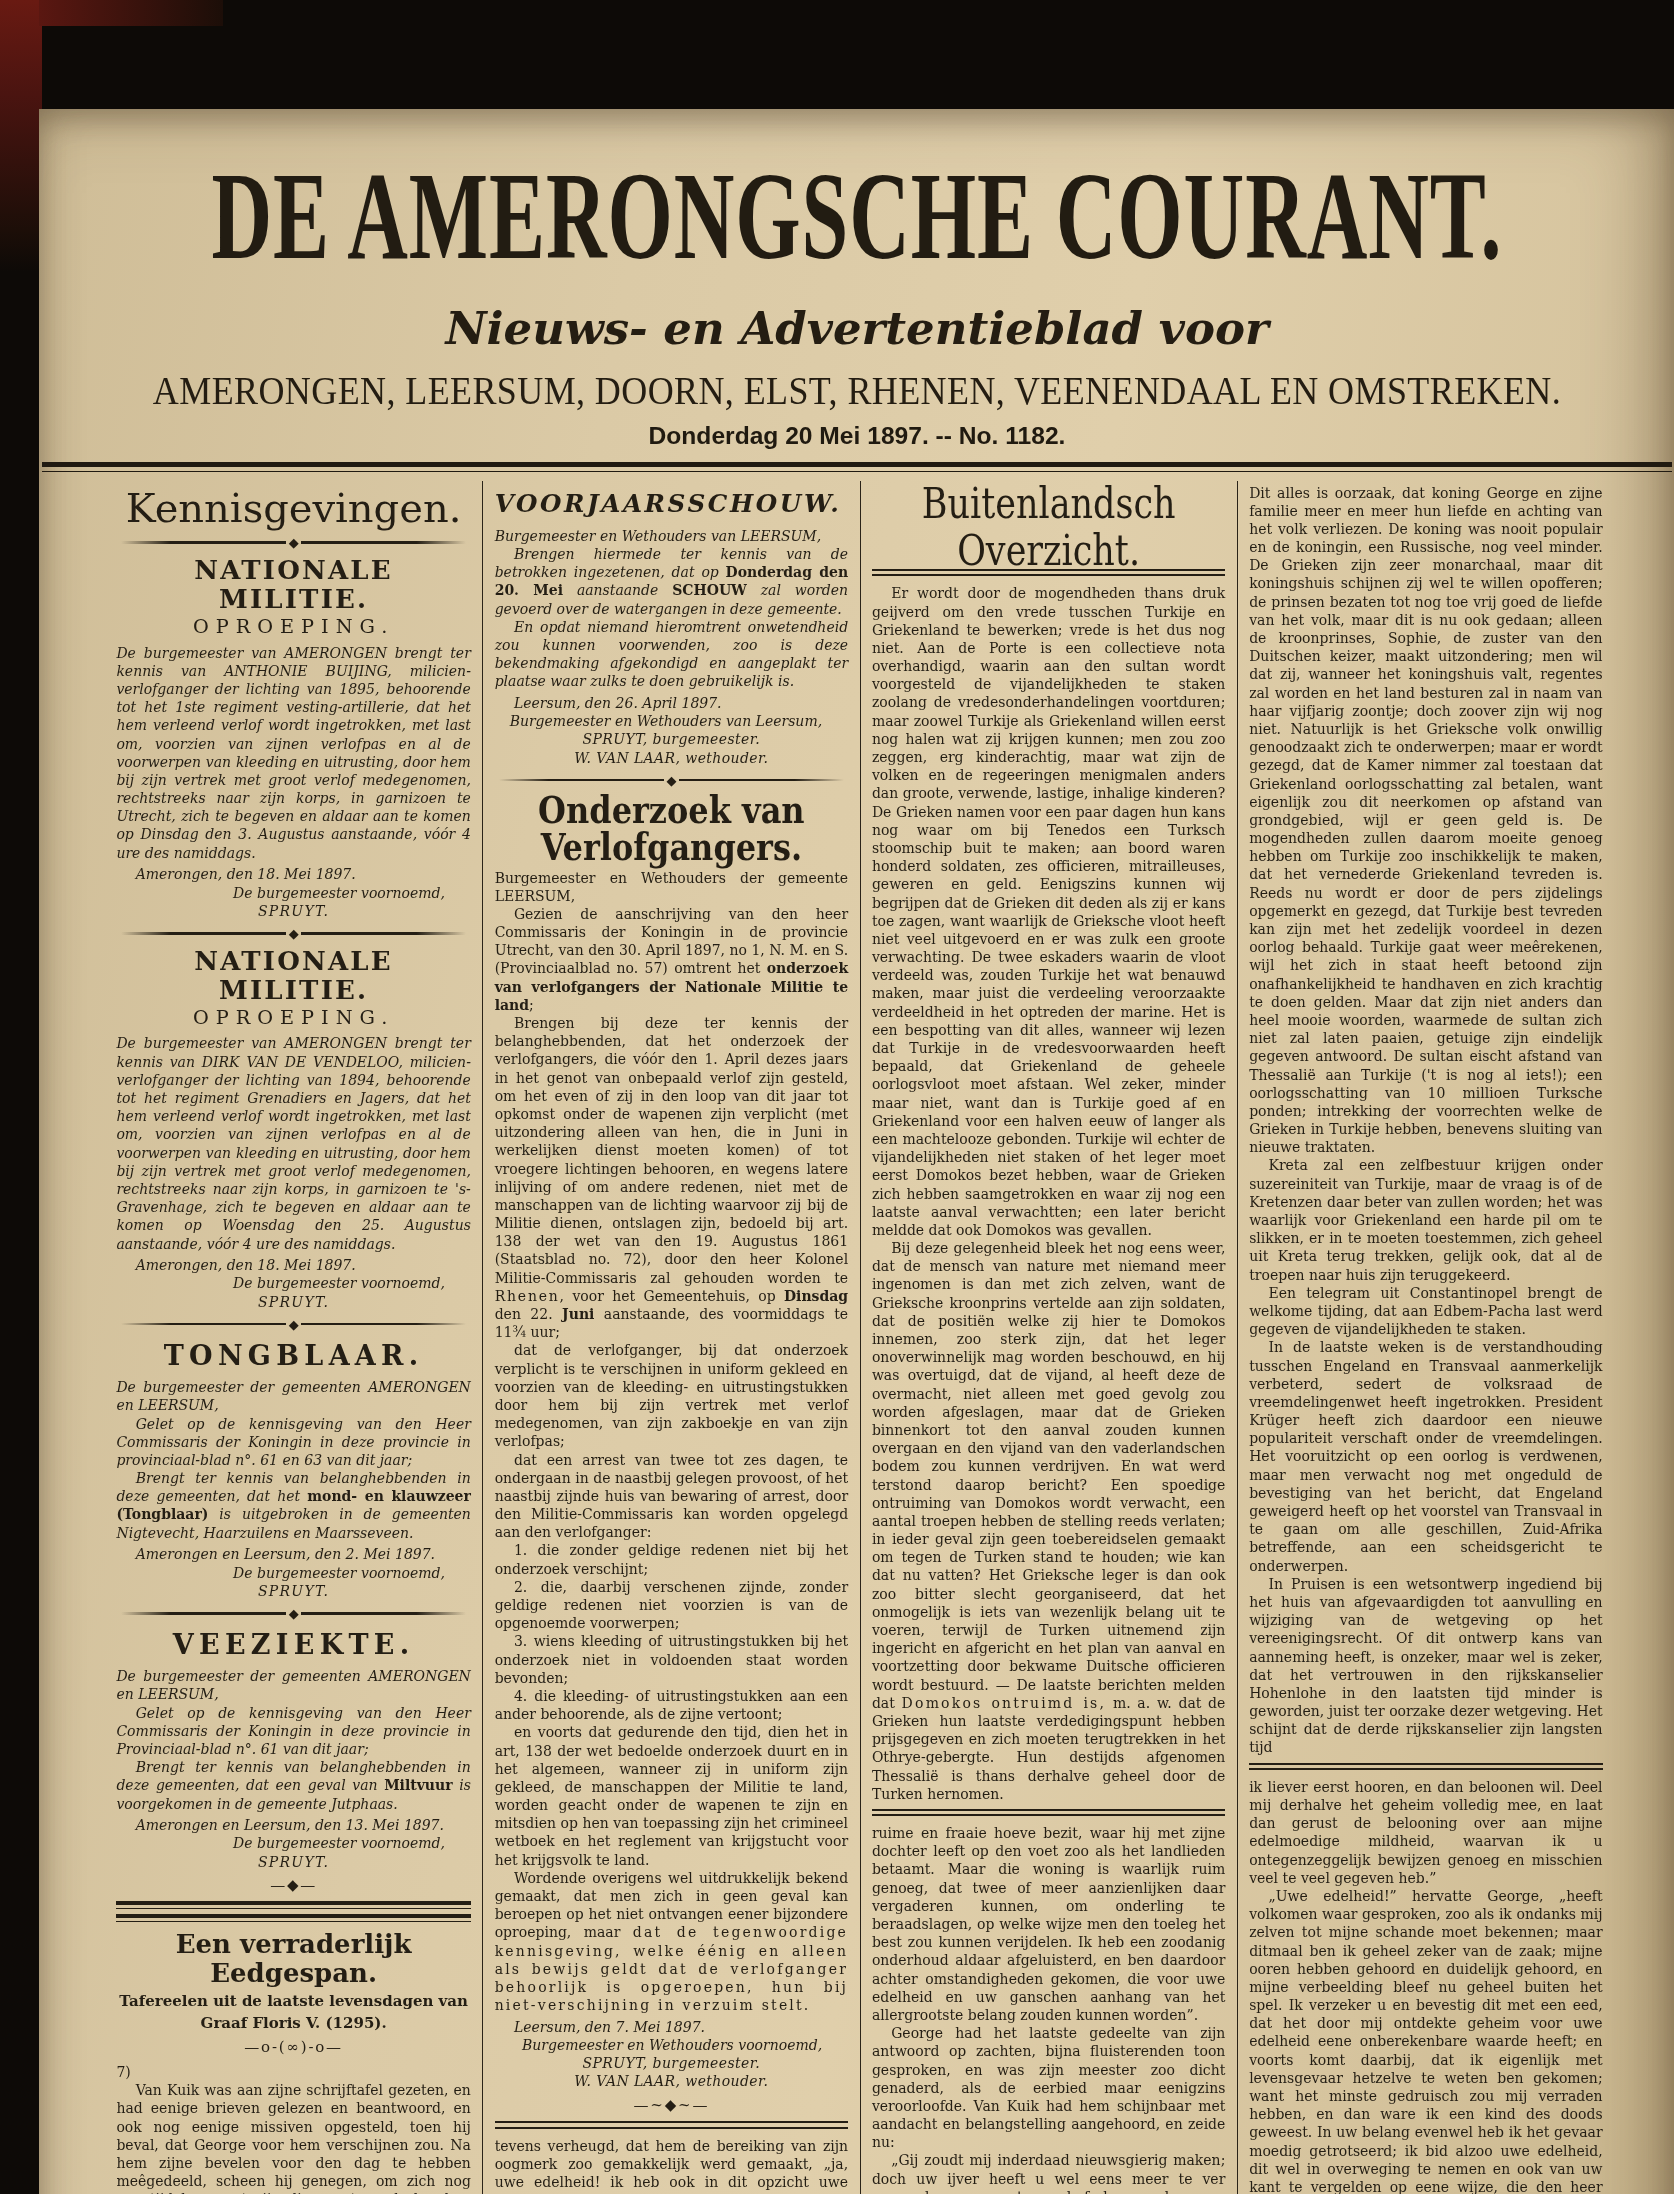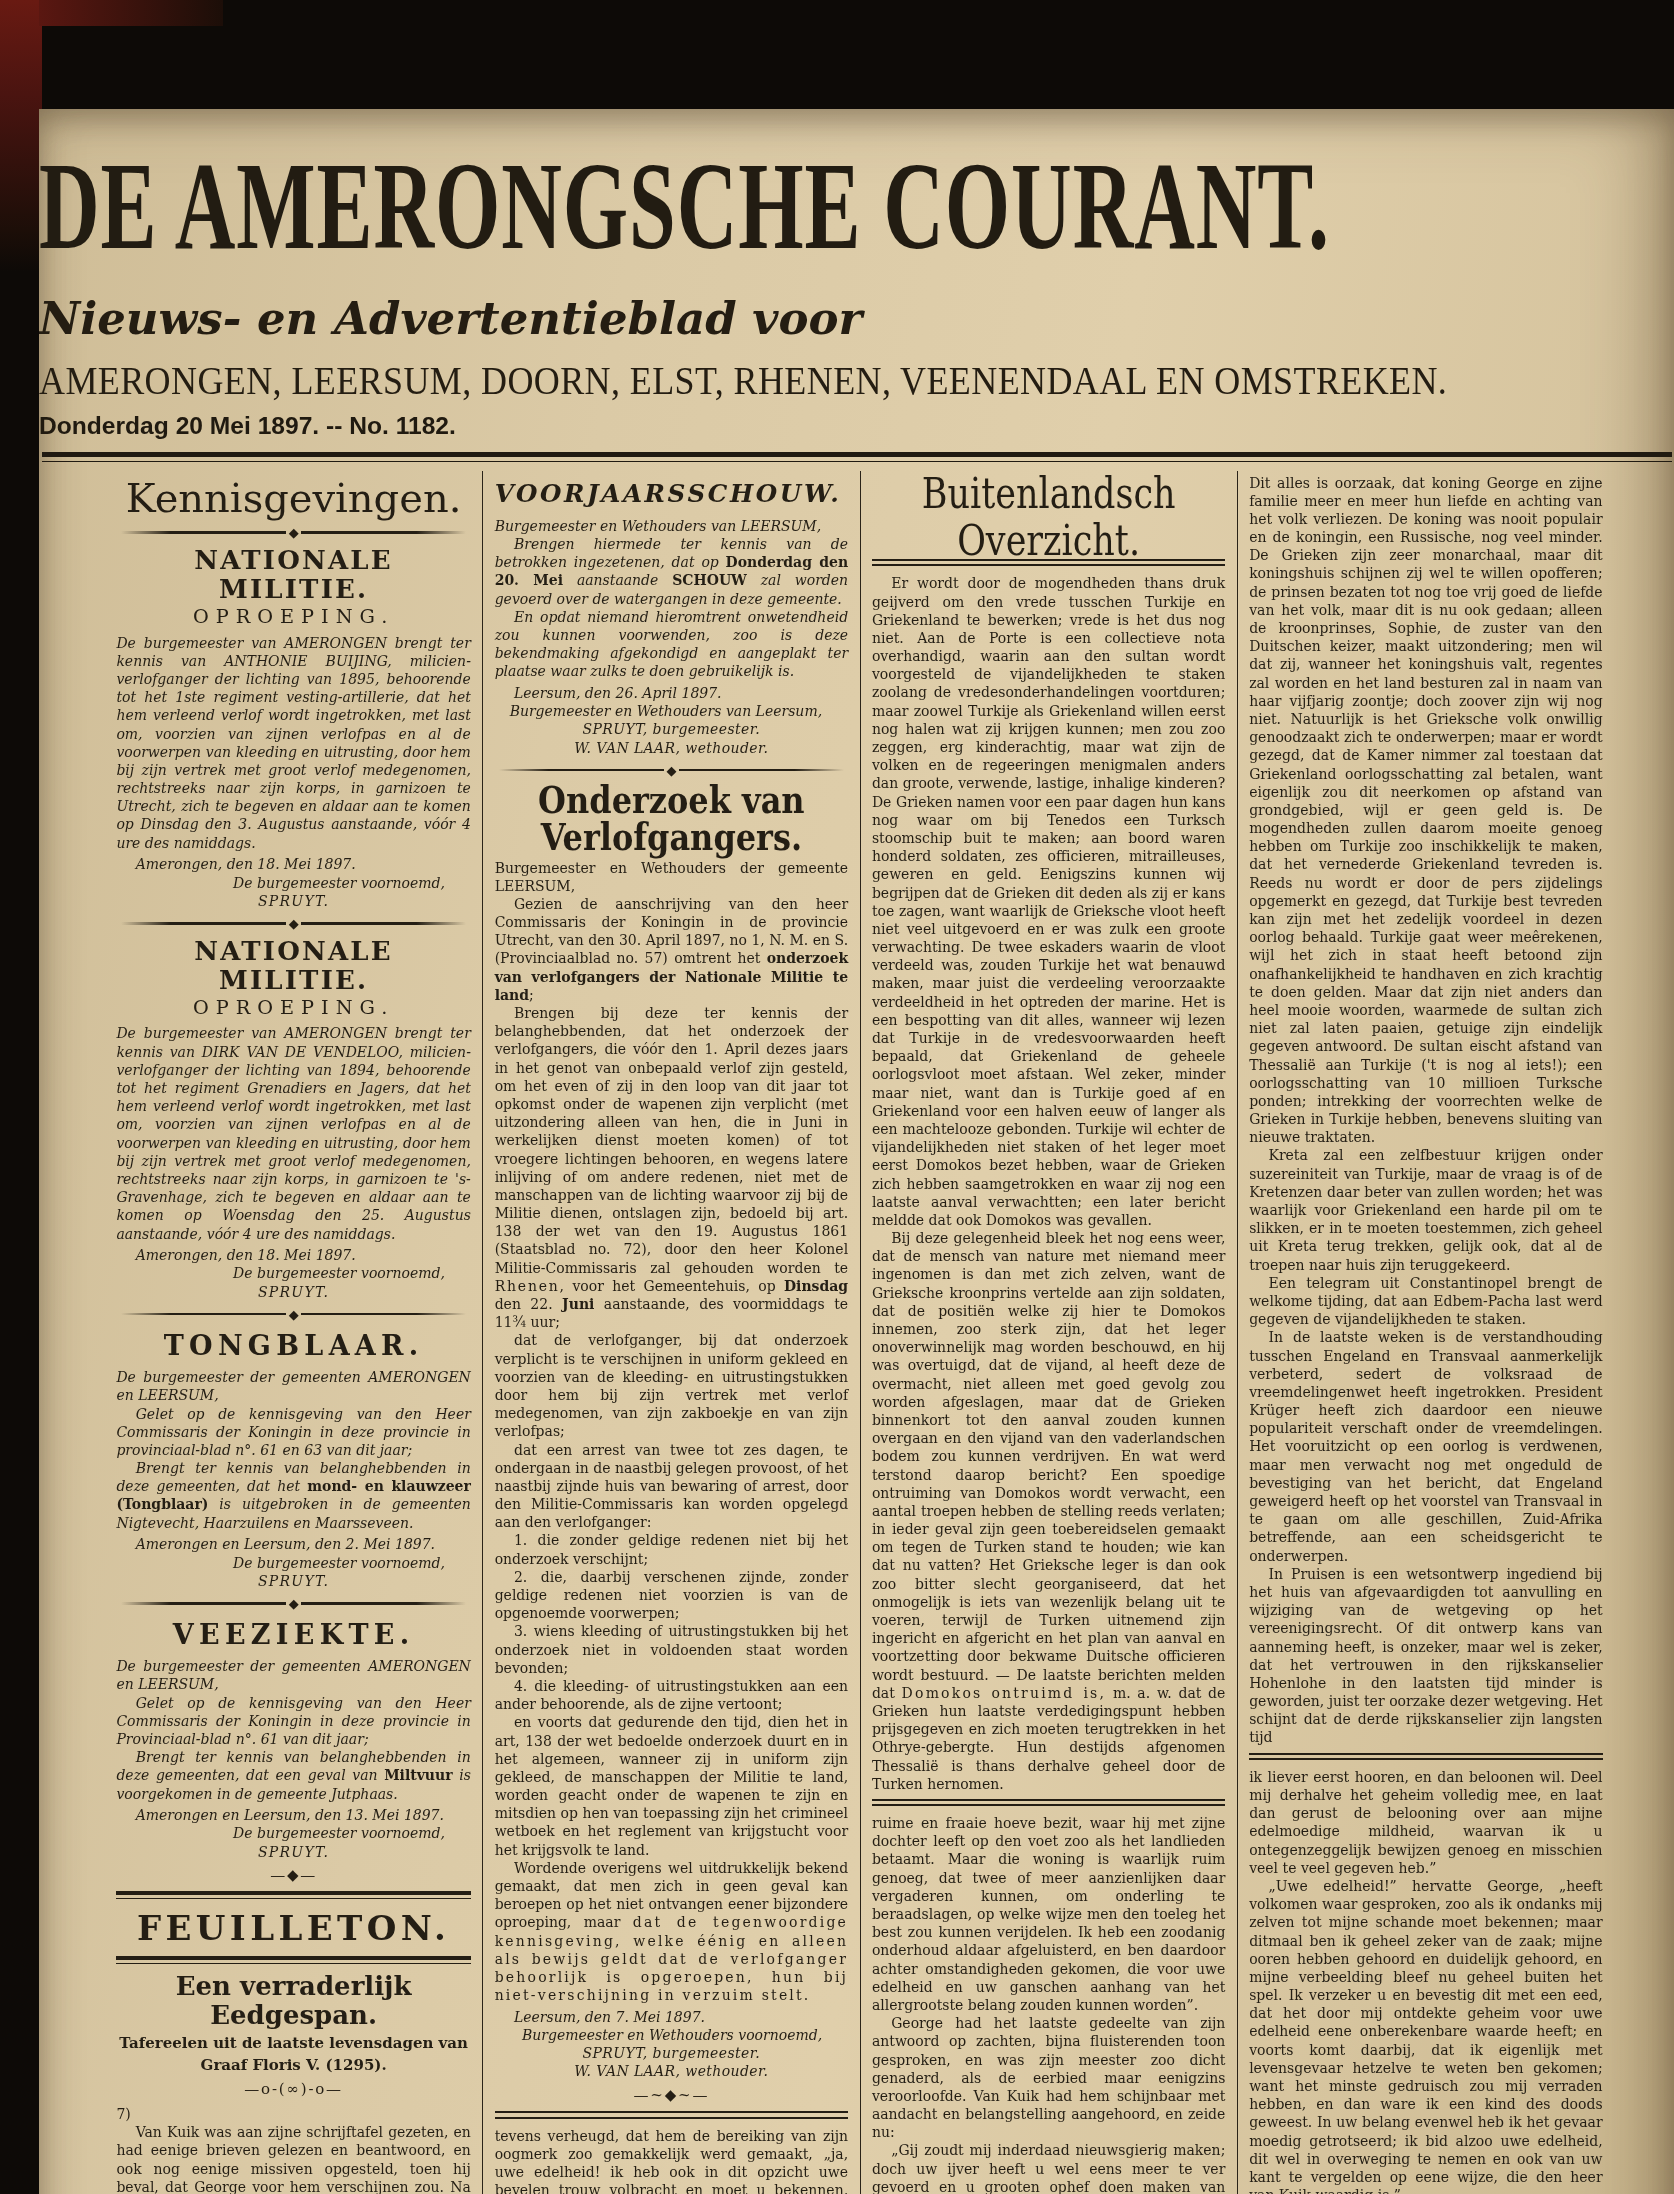--- a/index.html
+++ b/index.html
@@ -9,21 +9,21 @@
         background:linear-gradient(180deg,#691a12 0%,#4a1410 35%,#1c0e08 85%,#0d0a07 100%);}
   .corner-red2{position:absolute;left:39px;top:0;width:184px;height:26px;
         background:linear-gradient(90deg,#5a1711,#1c0e08);}
   .paper{position:absolute;left:39px;top:109px;width:1636px;height:2385px;
         background:linear-gradient(100deg,#cfbd97 0%,#dbca a6 30%,#e0cfab 55%,#d6c49e 80%,#c8b58c 100%);
         background:linear-gradient(100deg,#cfbd97 0%,#dbcaa6 30%,#e0cfab 55%,#d6c49e 80%,#c8b58c 100%);
         box-shadow:inset -31px 0 70px rgba(70,48,22,.28), inset 0 -22px 48px rgba(70,48,22,.22),
                    inset 0 11px 26px rgba(40,28,14,.25);
         overflow:hidden;}
   
-  .masthead{text-align:left;padding-top:35px;border-radius:16px;}
+  .masthead{text-align:center;padding-top:45px;border-radius:16px;}
   .mast-title{font-family:"Liberation Serif", serif;font-weight:bold;font-size:84px;line-height:1;
         letter-spacing:0.9px;transform:scaleY(1.48);transform-origin:center 60%;
         padding:27px 0 25.5px 0;white-space:nowrap;color:#221c12;}
   .mast-sub{font-family:"DejaVu Serif", serif;font-style:italic;font-weight:bold;font-size:45px;
         padding:11.4px 0 3.5px 0;color:#241d12;}
   .mast-region{font-family:"Liberation Serif", serif;font-size:36px;letter-spacing:0.4px;
         transform:scaleY(1.12);padding:11.4px 0 2.6px 0;white-space:nowrap;color:#241d12;}
   .mast-date{font-family:"Liberation Sans", sans-serif;font-weight:bold;font-size:24.6px;
         padding:8px 0 11.4px 0;color:#201a10;}
   .masthead-rule{height:4.4px;border-top:5.7px solid #201a11;border-bottom:1.8px solid #201a11;
@@ -143,21 +143,20 @@
           <p class="signoff">De burgemeester voornoemd,</p>
           <p class="sign-name">SPRUYT.</p>
         </article>
 
         <div class="orn">
             <span>—◆—</span>
           </div>
 
         <article>
           <div class="thick-rule"></div>
-          <h2 class="h-feuil">FEUILLETON.</h2>
           <div class="thick-rule"></div>
           <h3 class="h-story">Een verraderlijk Eedgespan.</h3>
           <p class="story-sub">Tafereelen uit de laatste levensdagen van</p>
           <p class="story-sub">Graaf Floris V. (1295).</p>
           <div class="orn">
               <span>—o-(∞)-o—</span>
             </div>
           <p class="chap-marker">7)</p>
           <p>Van Kuik was aan zijne schrijftafel gezeten, en had eenige brieven gelezen en beantwoord, en ook nog eenige missiven opgesteld, toen hij beval, dat George voor hem verschijnen zou. Na hem zijne bevelen voor den dag te hebben meêgedeeld, scheen hij genegen, om zich nog een tijd lang met zijn dienaar te onderhouden, hetgeen natuurlijk koren op George's molen was. Van Kuik vroeg hem, of hij ook eenig nieuws had te berichten, en of hij voldaan had aan het hem vroeger gegeven bevel, om de landlieden in het Stichtsche eens uit te hooren, hetgeen van Kuik hem gelast had, toen hij in de herberg bij Bergen-op-Zoom had vernomen, dat een boer uit deze omstreken aldaar verhaalde, dat Engeland een verraderlijken aanslag tegen graaf Floris V smeedde.</p>
 

